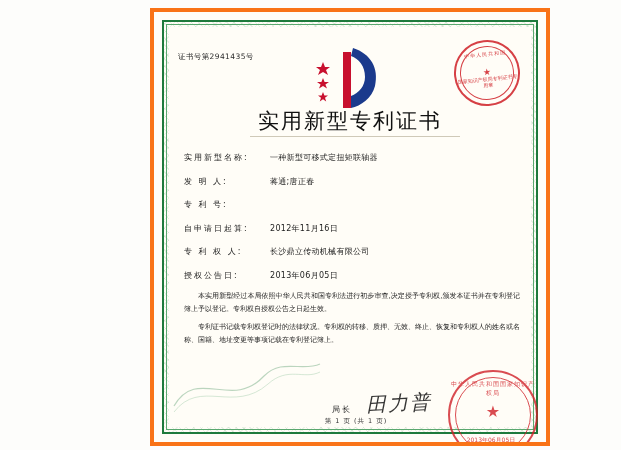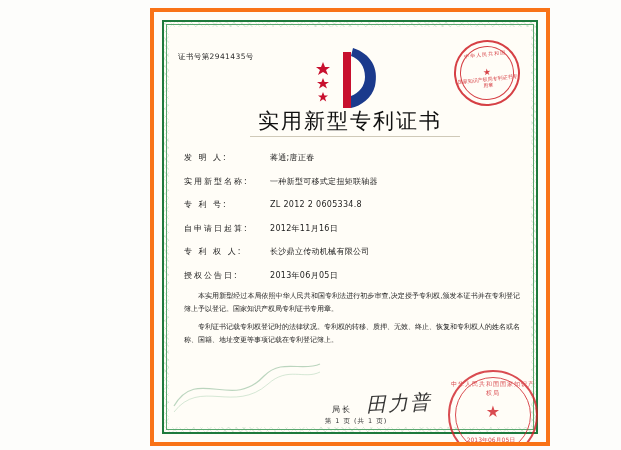--- a/index.html
+++ b/index.html
@@ -189,47 +189,46 @@
           <polygon points="10,46 11.4,49.5 15,49.5 12,51.8 13.2,55.4 10,53.2 6.8,55.4 8,51.8 5,49.5 8.6,49.5"></polygon>
         </g>
       </svg>
     </div>
 
     <div class="title">实用新型专利证书</div>
     <div class="title-underline"></div>
 
     <div class="fields">
       <div class="row">
+        <div class="label">实用新型名称:</div>
+        <div class="val">一种新型可移式定扭矩联轴器</div>
+      </div>
+      <div class="row">
         <div class="label">发 明 人:</div>
         <div class="val">蒋通;唐正春</div>
       </div>
       <div class="row">
-        <div class="label">实用新型名称:</div>
-        <div class="val">一种新型可移式定扭矩联轴器</div>
-      </div>
-      <div class="row">
         <div class="label">专 利 号:</div>
-        <div class="val">ZL 2012 2 0605334.8</div>
       </div>
       <div class="row">
         <div class="label">自申请日起算:</div>
         <div class="val">2012年11月16日</div>
       </div>
       <div class="row">
         <div class="label">专 利 权 人:</div>
         <div class="val">长沙鼎立传动机械有限公司</div>
       </div>
       <div class="row">
         <div class="label">授权公告日:</div>
         <div class="val">2013年06月05日</div>
       </div>
     </div>
 
     <div class="body">
-      <p>本实用新型经过本局依照中华人民共和国专利法进行初步审查,决定授予专利权,颁发本证书并在专利登记簿上予以登记。国家知识产权局专利证书专用章。</p>
+      <p>本实用新型经过本局依照中华人民共和国专利法进行初步审查,决定授予专利权,颁发本证书并在专利登记簿上予以登记。专利权自授权公告之日起生效。</p>
       <p>专利证书记载专利权登记时的法律状况。专利权的转移、质押、无效、终止、恢复和专利权人的姓名或名称、国籍、地址变更等事项记载在专利登记簿上。</p>
     </div>
 
     <svg class="watermark" viewBox="0 0 150 60">
       <path d="M2 50 C25 10, 60 55, 92 20 C110 2, 130 16, 148 8" fill="none" stroke="#1e7a3c" stroke-width="1.2" opacity=".6"></path>
       <path d="M2 56 C28 22, 62 58, 96 28 C116 10, 132 24, 148 16" fill="none" stroke="#5aa86f" stroke-width="1" opacity=".5"></path>
     </svg>
 
     <div class="sig-label">局长</div>
     <div class="sig">田力普</div>

